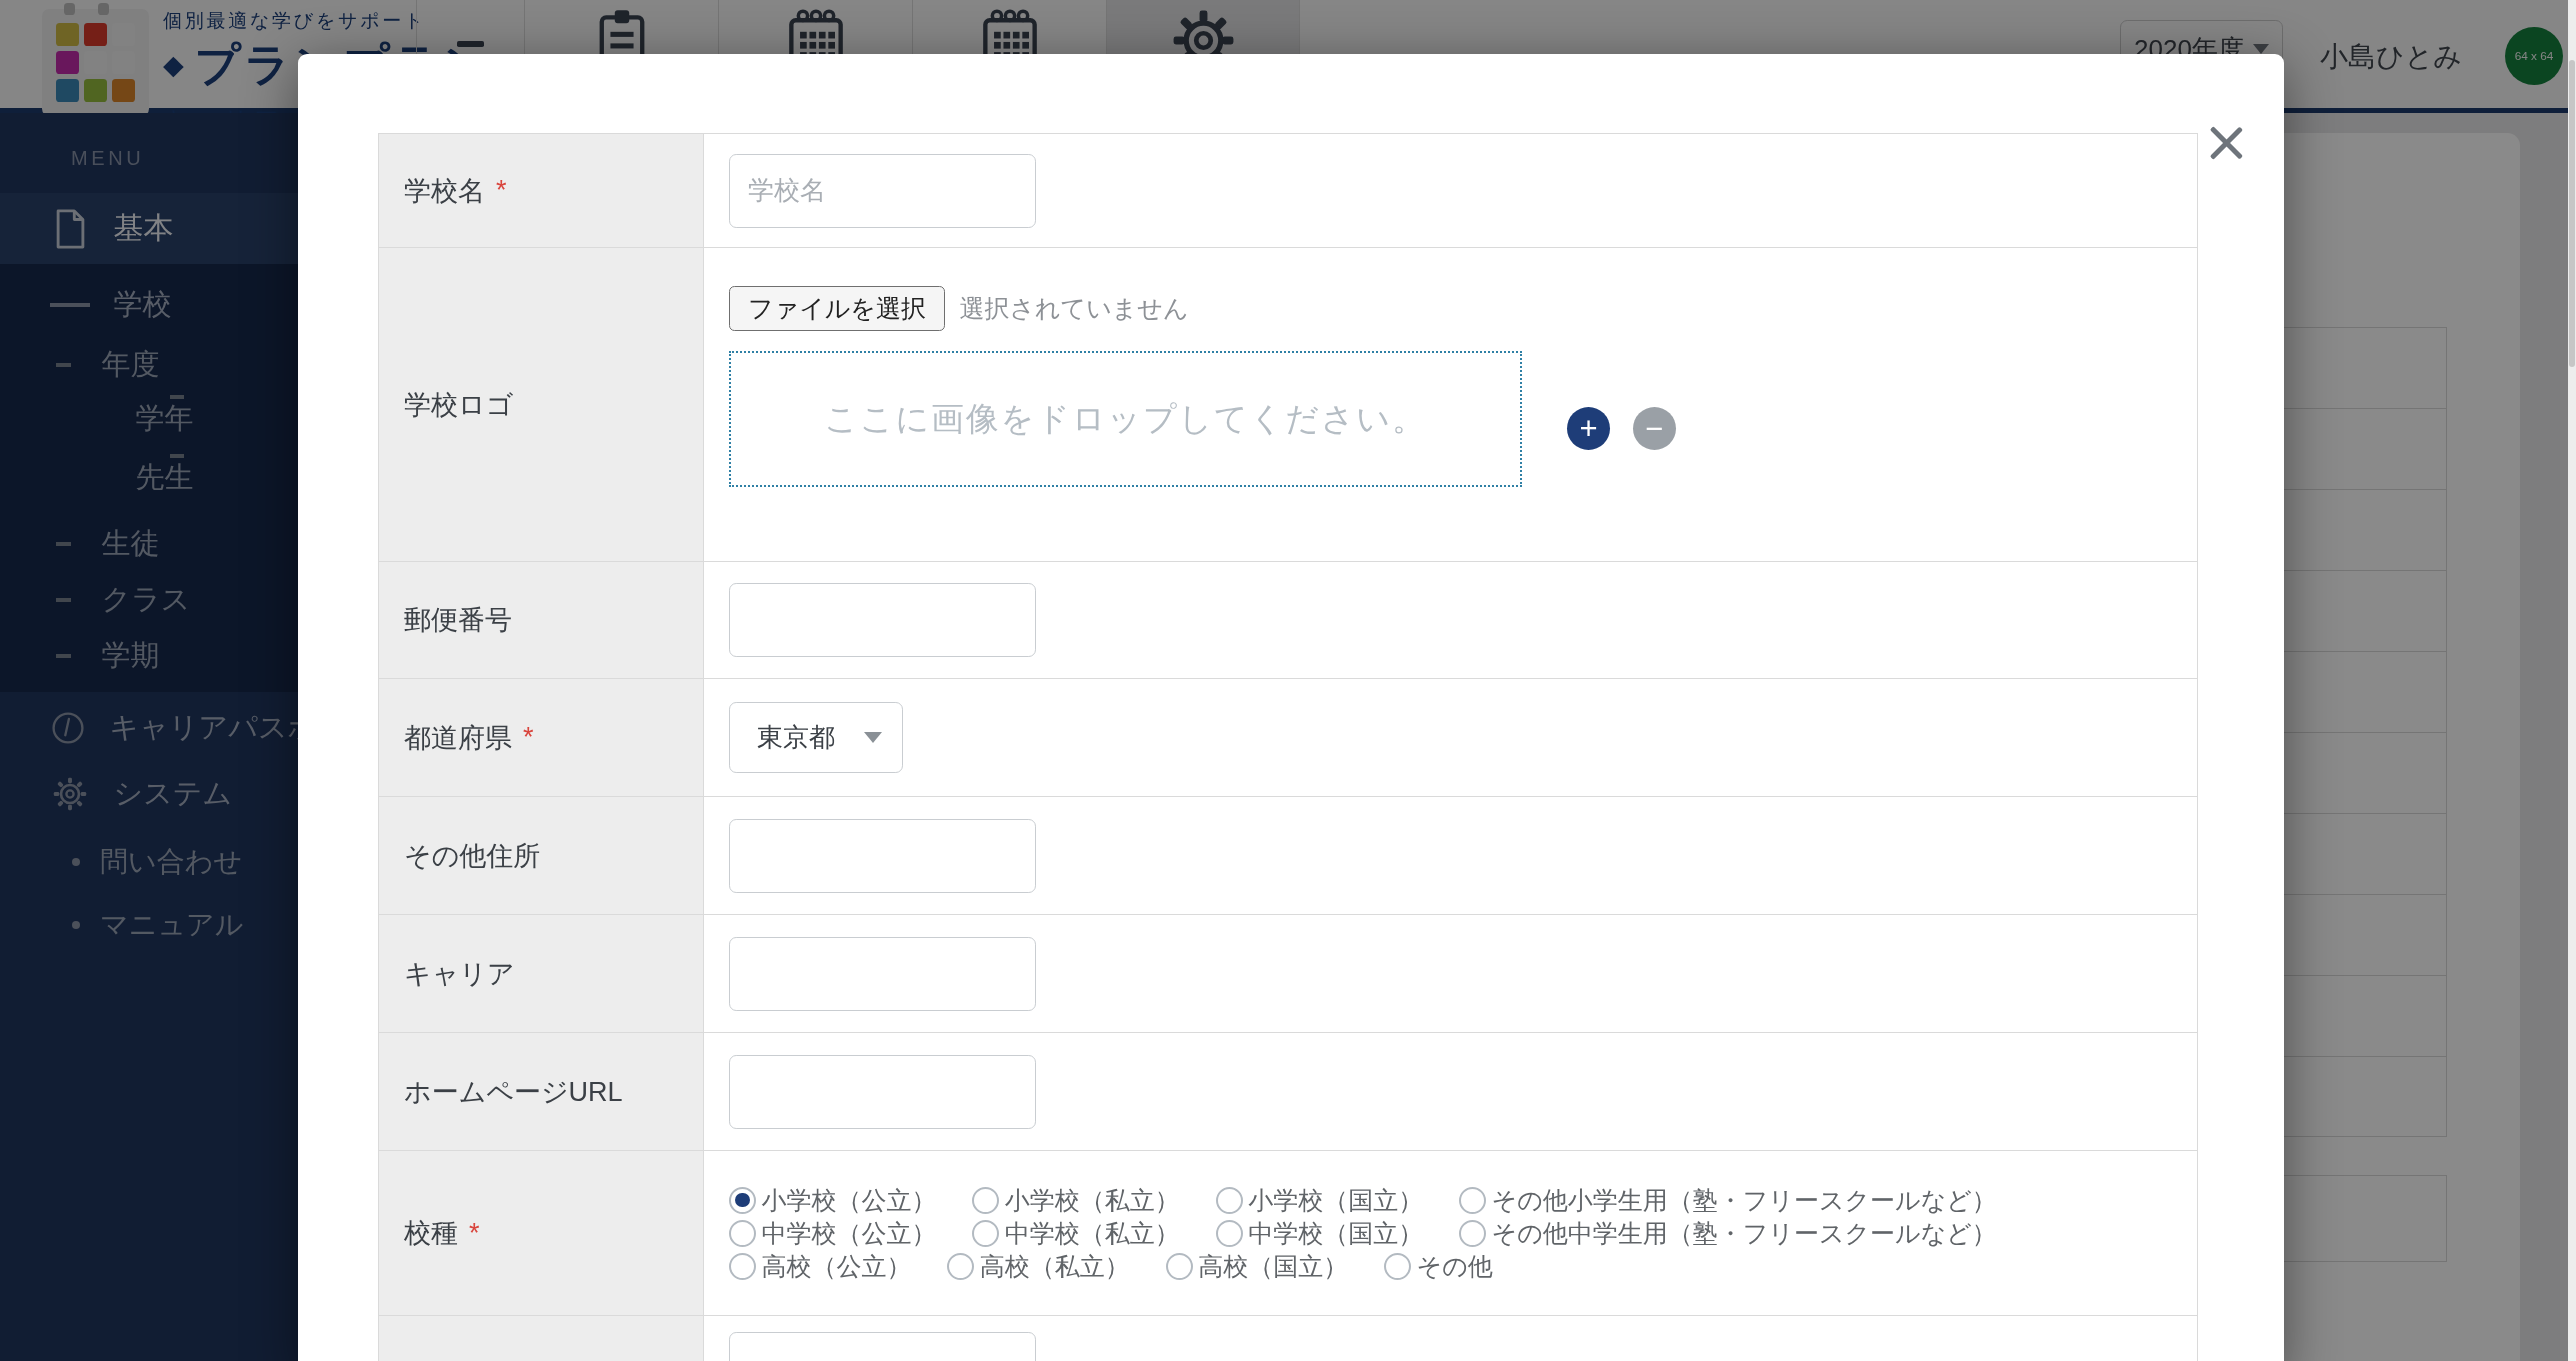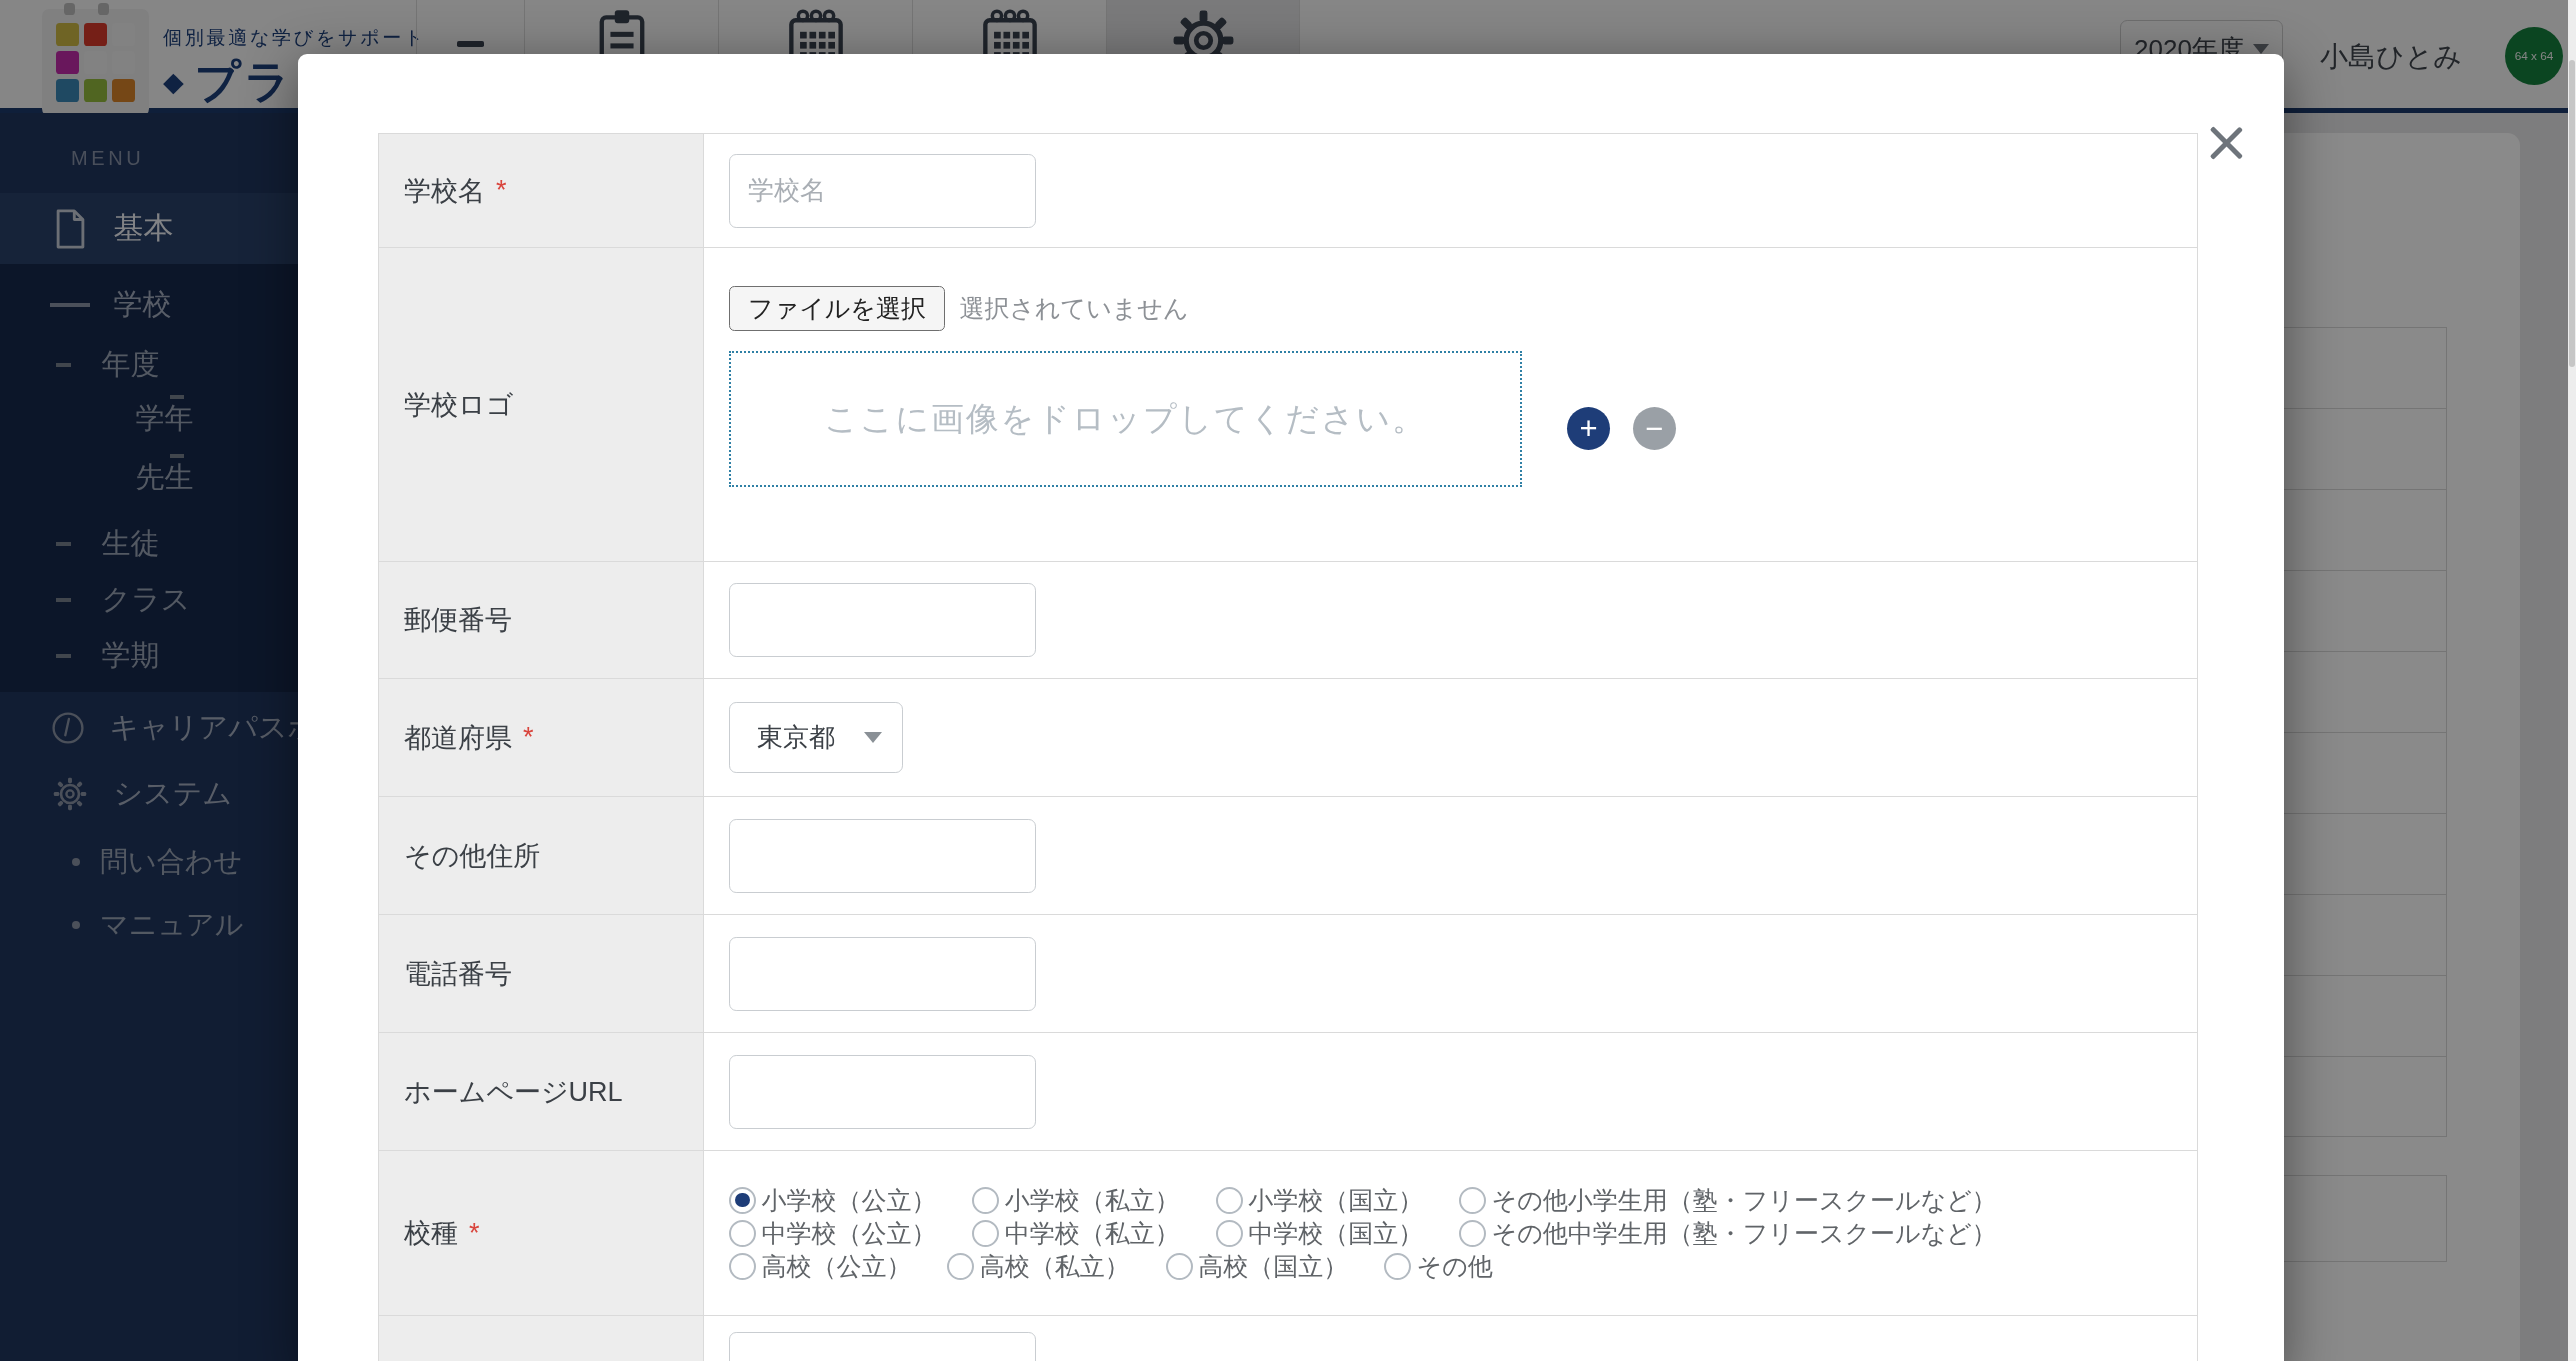--- a/index.html
+++ b/index.html
@@ -9,21 +9,21 @@
   
   .header{position:absolute;left:0;top:0;width:2576px;height:113px;background:#f7f7f8;
     border-bottom:5.4px solid #1c3a6b;box-sizing:border-box;z-index:1;}
   .logo{position:absolute;left:42px;top:3.6px;display:flex;align-items:flex-start;}
   .logo-grid{position:relative;width:94px;height:94px;background:#ececec;border-radius:7.2px;
     margin-top:5.4px;display:grid;grid-template-columns:repeat(3,23.5px);grid-template-rows:repeat(3,23.5px);
     gap:4.5px;padding:6.3px;box-sizing:content-box;justify-content:center;align-content:center;}
   .logo-grid .sq{width:23.5px;height:23.5px;border-radius:3.6px;}
   .logo-grid .tab{position:absolute;top:-6.3px;width:11px;height:12.7px;border-radius:3.6px;background:#bdbdbd;}
   .logo-text{margin-left:14.5px;color:#1c3f7a;}
-  .logo-tagline{font-size:19px;letter-spacing:2.7px;margin-top:21px;}
+  .logo-tagline{font-size:19px;letter-spacing:2.7px;margin-top:4px;}
   .logo-name{font-size:45px;font-weight:bold;letter-spacing:3.6px;margin-top:1.8px;display:flex;align-items:center;}
   .logo-diamond{font-size:27px;margin-right:7.2px;}
   .logo-sub{font-size:24.4px;letter-spacing:5.4px;margin-top:9px;}
 
   .navcells{position:absolute;left:416px;top:0;height:108px;display:flex;z-index:1;}
   .navcell{width:194px;height:108px;border-left:1.8px solid #d8d8d8;display:flex;
     justify-content:center;align-items:flex-start;padding-top:7.2px;box-sizing:border-box;}
   .navcell.first{width:108px;}
   .navcell.active{background:#e2e2e3;border-right:1.8px solid #d8d8d8;}
   .hamb{margin-top:34px;width:27px;height:5.4px;background:#3a4351;border-radius:1.8px;}
@@ -389,21 +389,21 @@
         <div class="flabel">
           <span>その他住所</span>
         </div>
         <div class="fvalue">
           <input class="tinput" type="text" style="">
         </div>
       </div>
 
       <div class="frow r6">
         <div class="flabel">
-          <span>電話番号</span>
+          <span>キャリア</span>
         </div>
         <div class="fvalue">
           <input class="tinput" type="text" style="">
         </div>
       </div>
 
       <div class="frow r7">
         <div class="flabel">
           <span>ホームページURL</span>
         </div>

